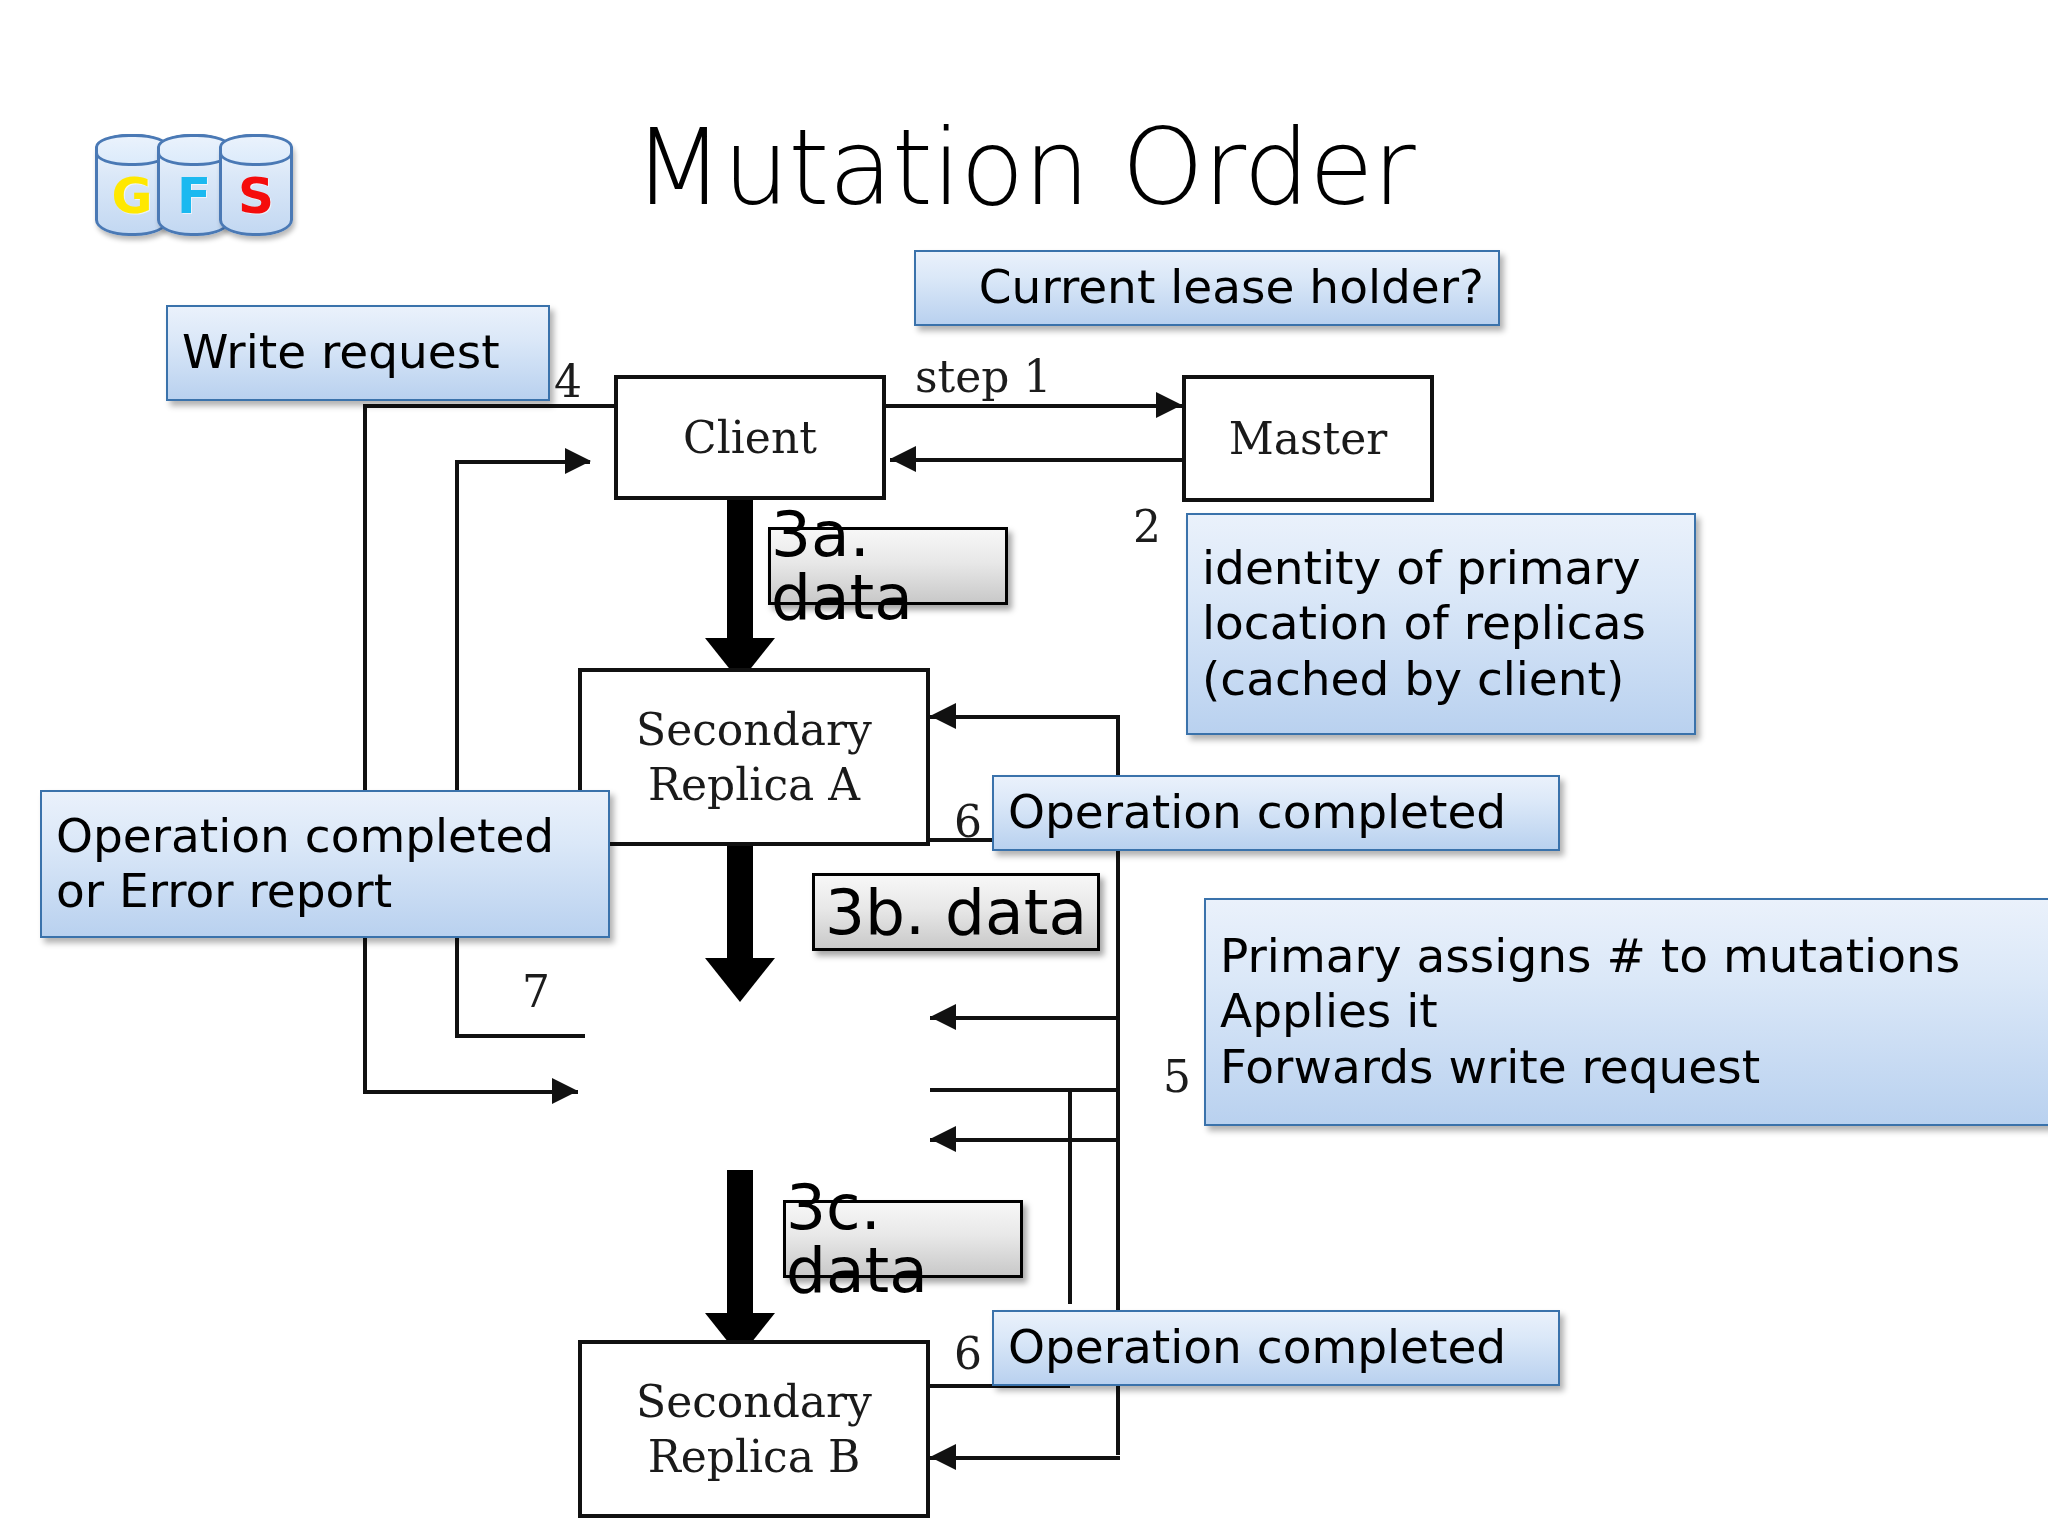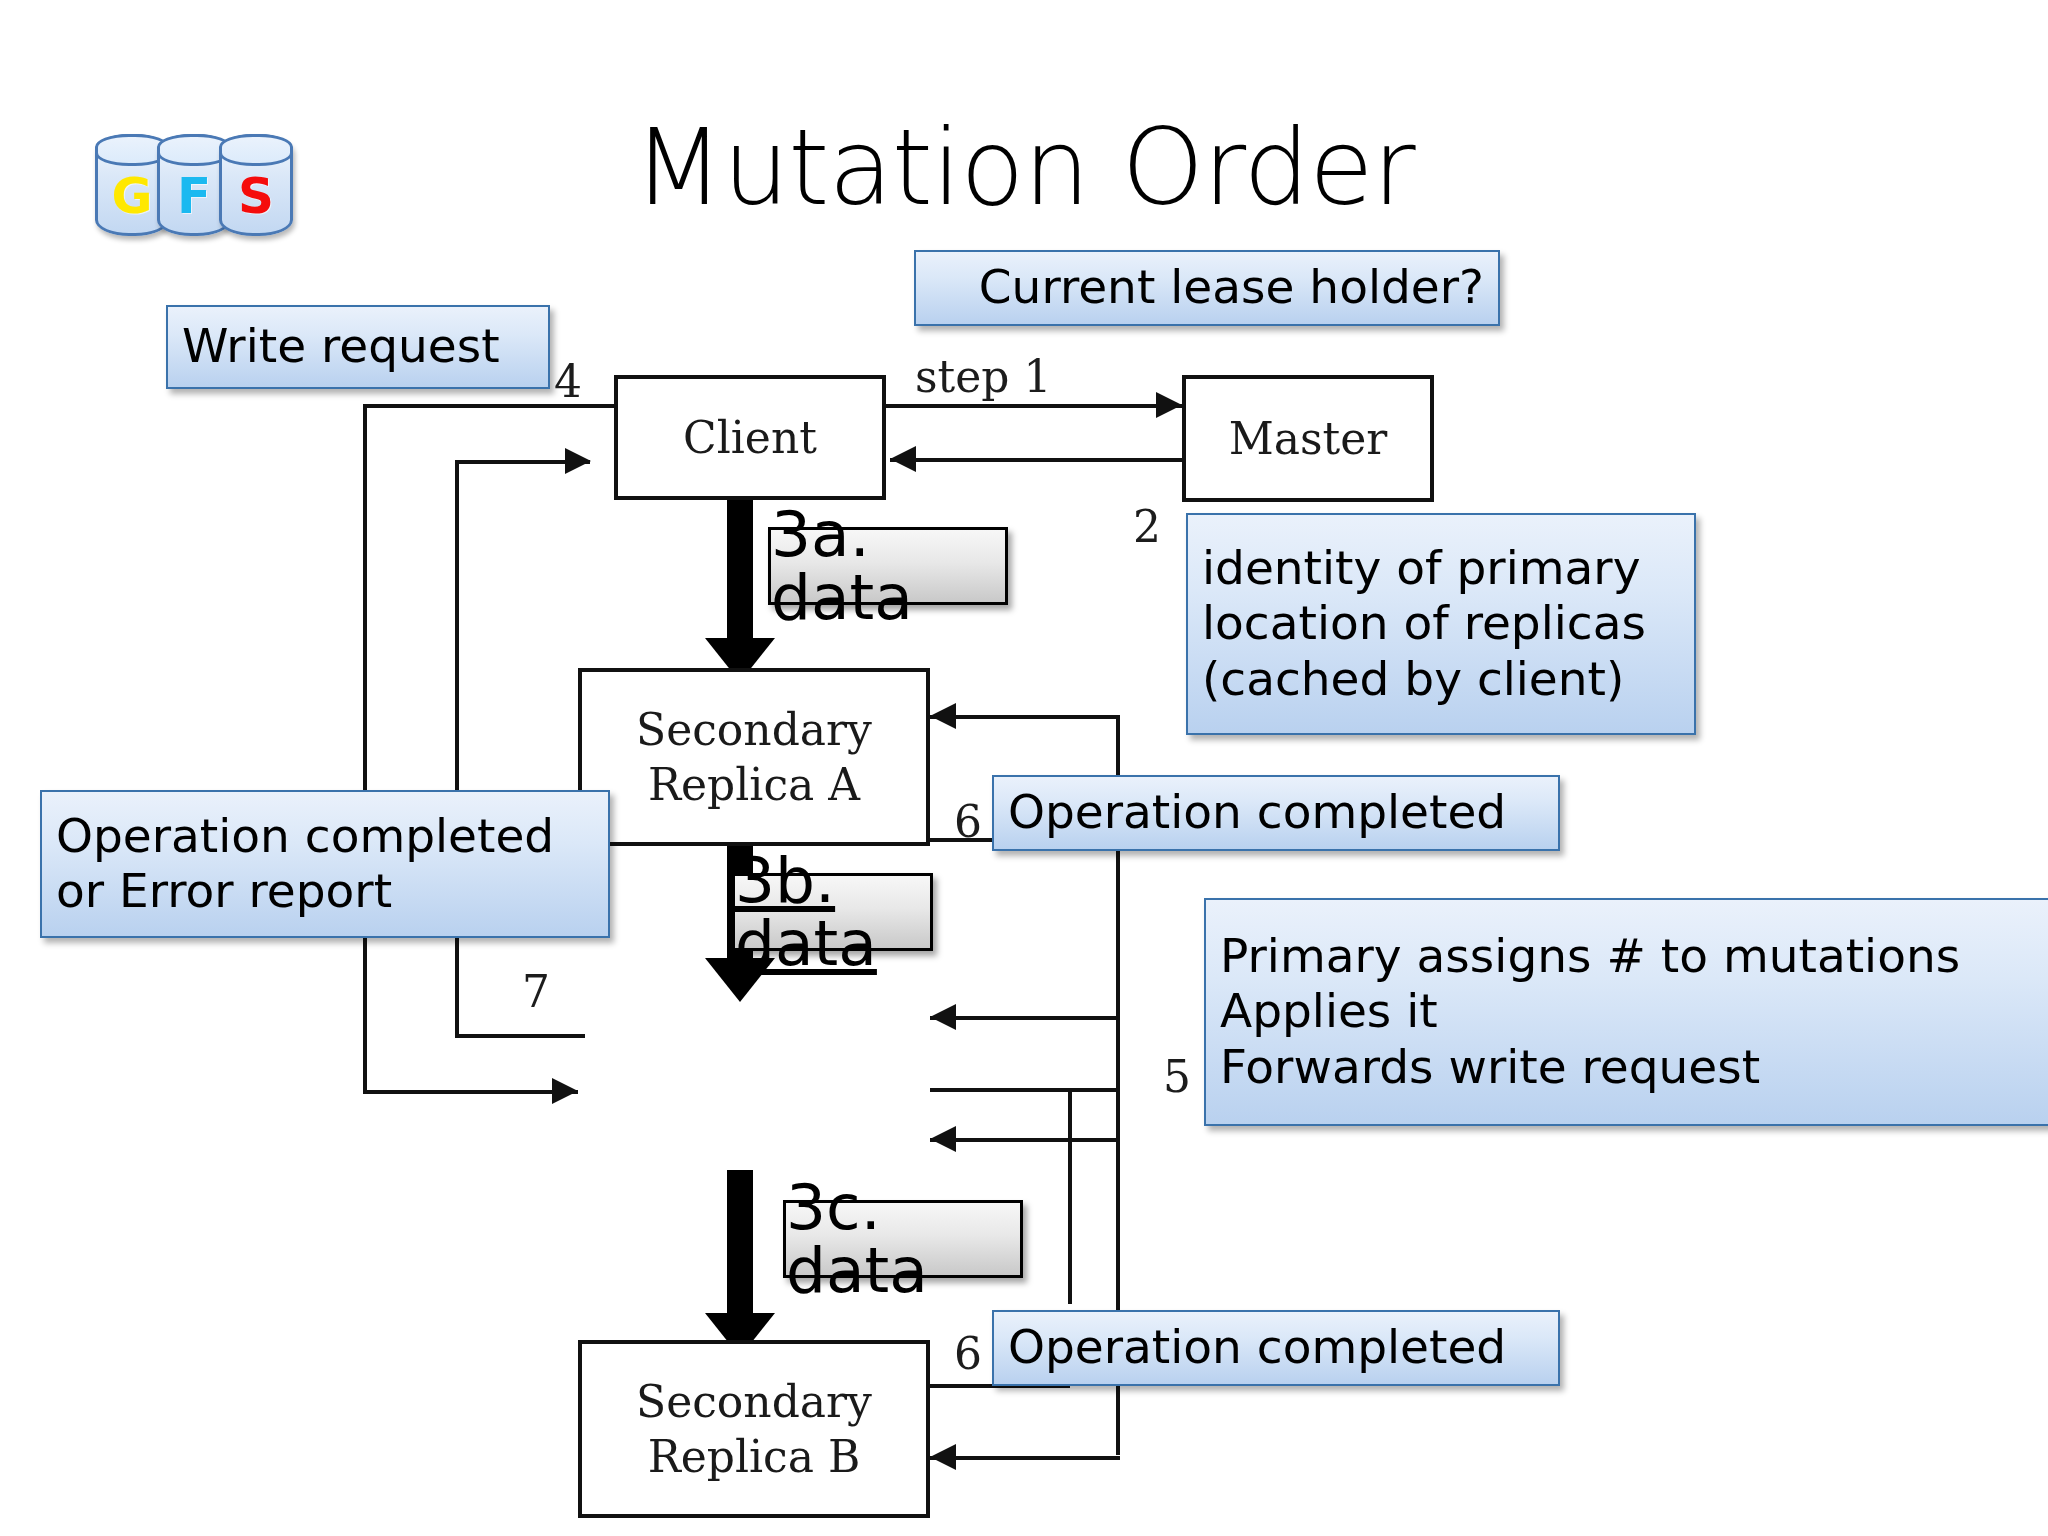--- a/index.html
+++ b/index.html
@@ -250,33 +250,33 @@
   <div class="abs steplabel" style="left:522px; top:970px;">7</div>
 
   <div class="abs steplabel" style="left:1163px; top:1055px;">5</div>
 
   <div class="abs steplabel" style="left:954px; top:1332px;">6</div>
 
   <div class="abs databox" style="left:768px; top:527px; width:240px; height:78px;">
     <span>3a. data</span>
   </div>
 
-  <div class="abs databox" style="left:732px; top:873px; width:201px; height:78px;text-decoration:underline;">
+  <div class="abs databox" style="left:812px; top:873px; width:288px; height:78px;">
     <span>3b. data</span>
   </div>
 
   <div class="abs databox" style="left:768px; top:1200px; width:240px; height:78px;margin-left:15px;">
     <span>3c. data</span>
   </div>
 
   <div class="abs callout" style="left:914px; top:250px; width:586px; height:76px;align-items:flex-end;">
     <span>Current lease holder?</span>
   </div>
 
-  <div class="abs callout" style="left:166px; top:305px; width:384px; height:84px;">
+  <div class="abs callout" style="left:166px; top:305px; width:384px; height:96px;">
     <span>Write request</span>
   </div>
 
   <div class="abs callout" style="left:1186px; top:513px; width:510px; height:222px;">
     <span>identity of primary
 location of replicas
 (cached by client)</span>
   </div>
 
   <div class="abs callout" style="left:40px; top:790px; width:570px; height:148px;">

